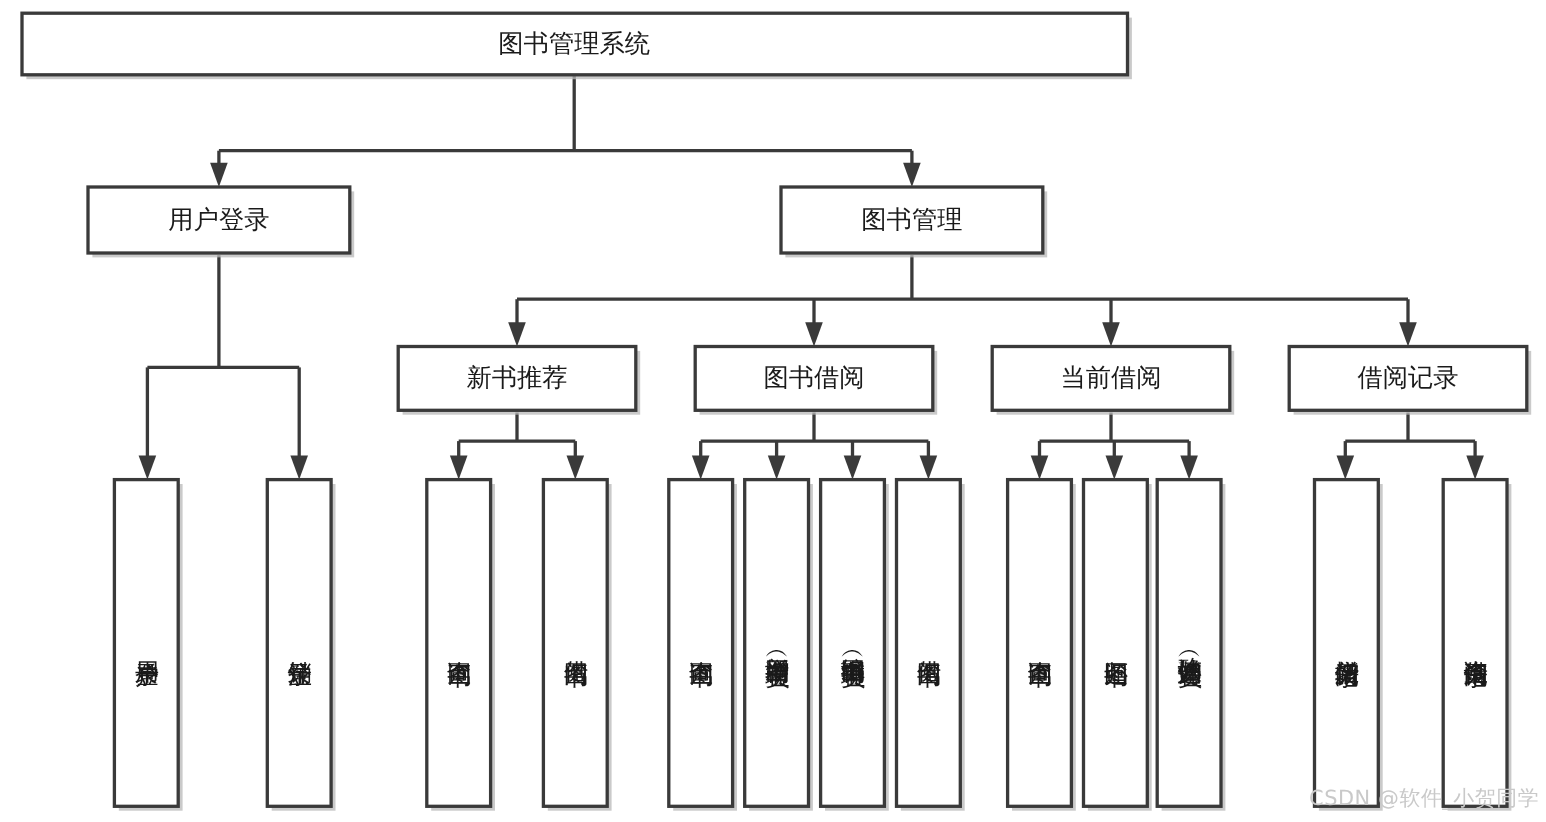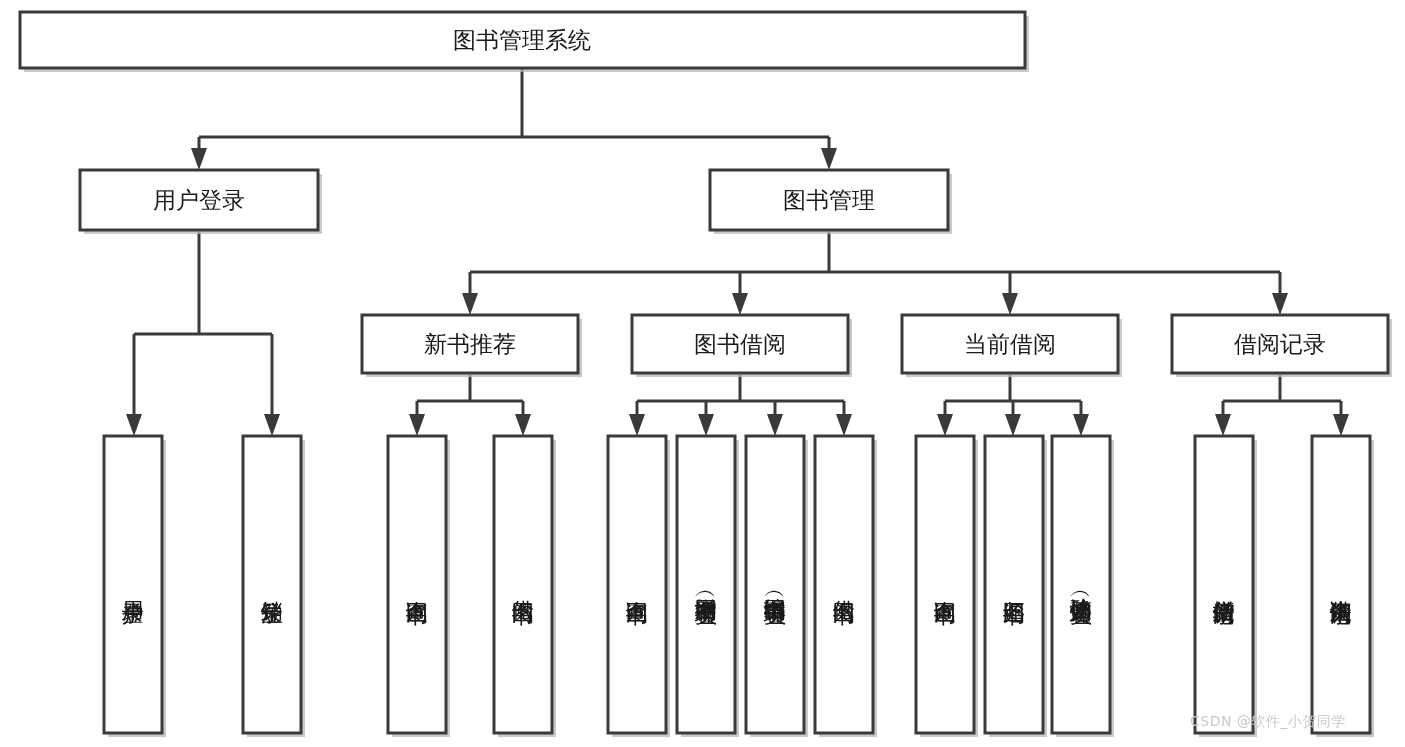--- a/index.html
+++ b/index.html
@@ -66,21 +66,21 @@
     justify-content: center;
     text-align: center;
     white-space: nowrap;
     pointer-events: none;
   }
   .watermark {
     position: absolute;
     left: 1190px;
     top: 713px;
     font-family: "DejaVu Sans", "Liberation Sans", sans-serif;
-    font-size: 14px;
+    font-size: 19px;
     color: #c9c9c9;
     white-space: nowrap;
     letter-spacing: 0.5px;
   }
 </style>
 </head>
 <body>
 
 <div id="diagram-root">
 

